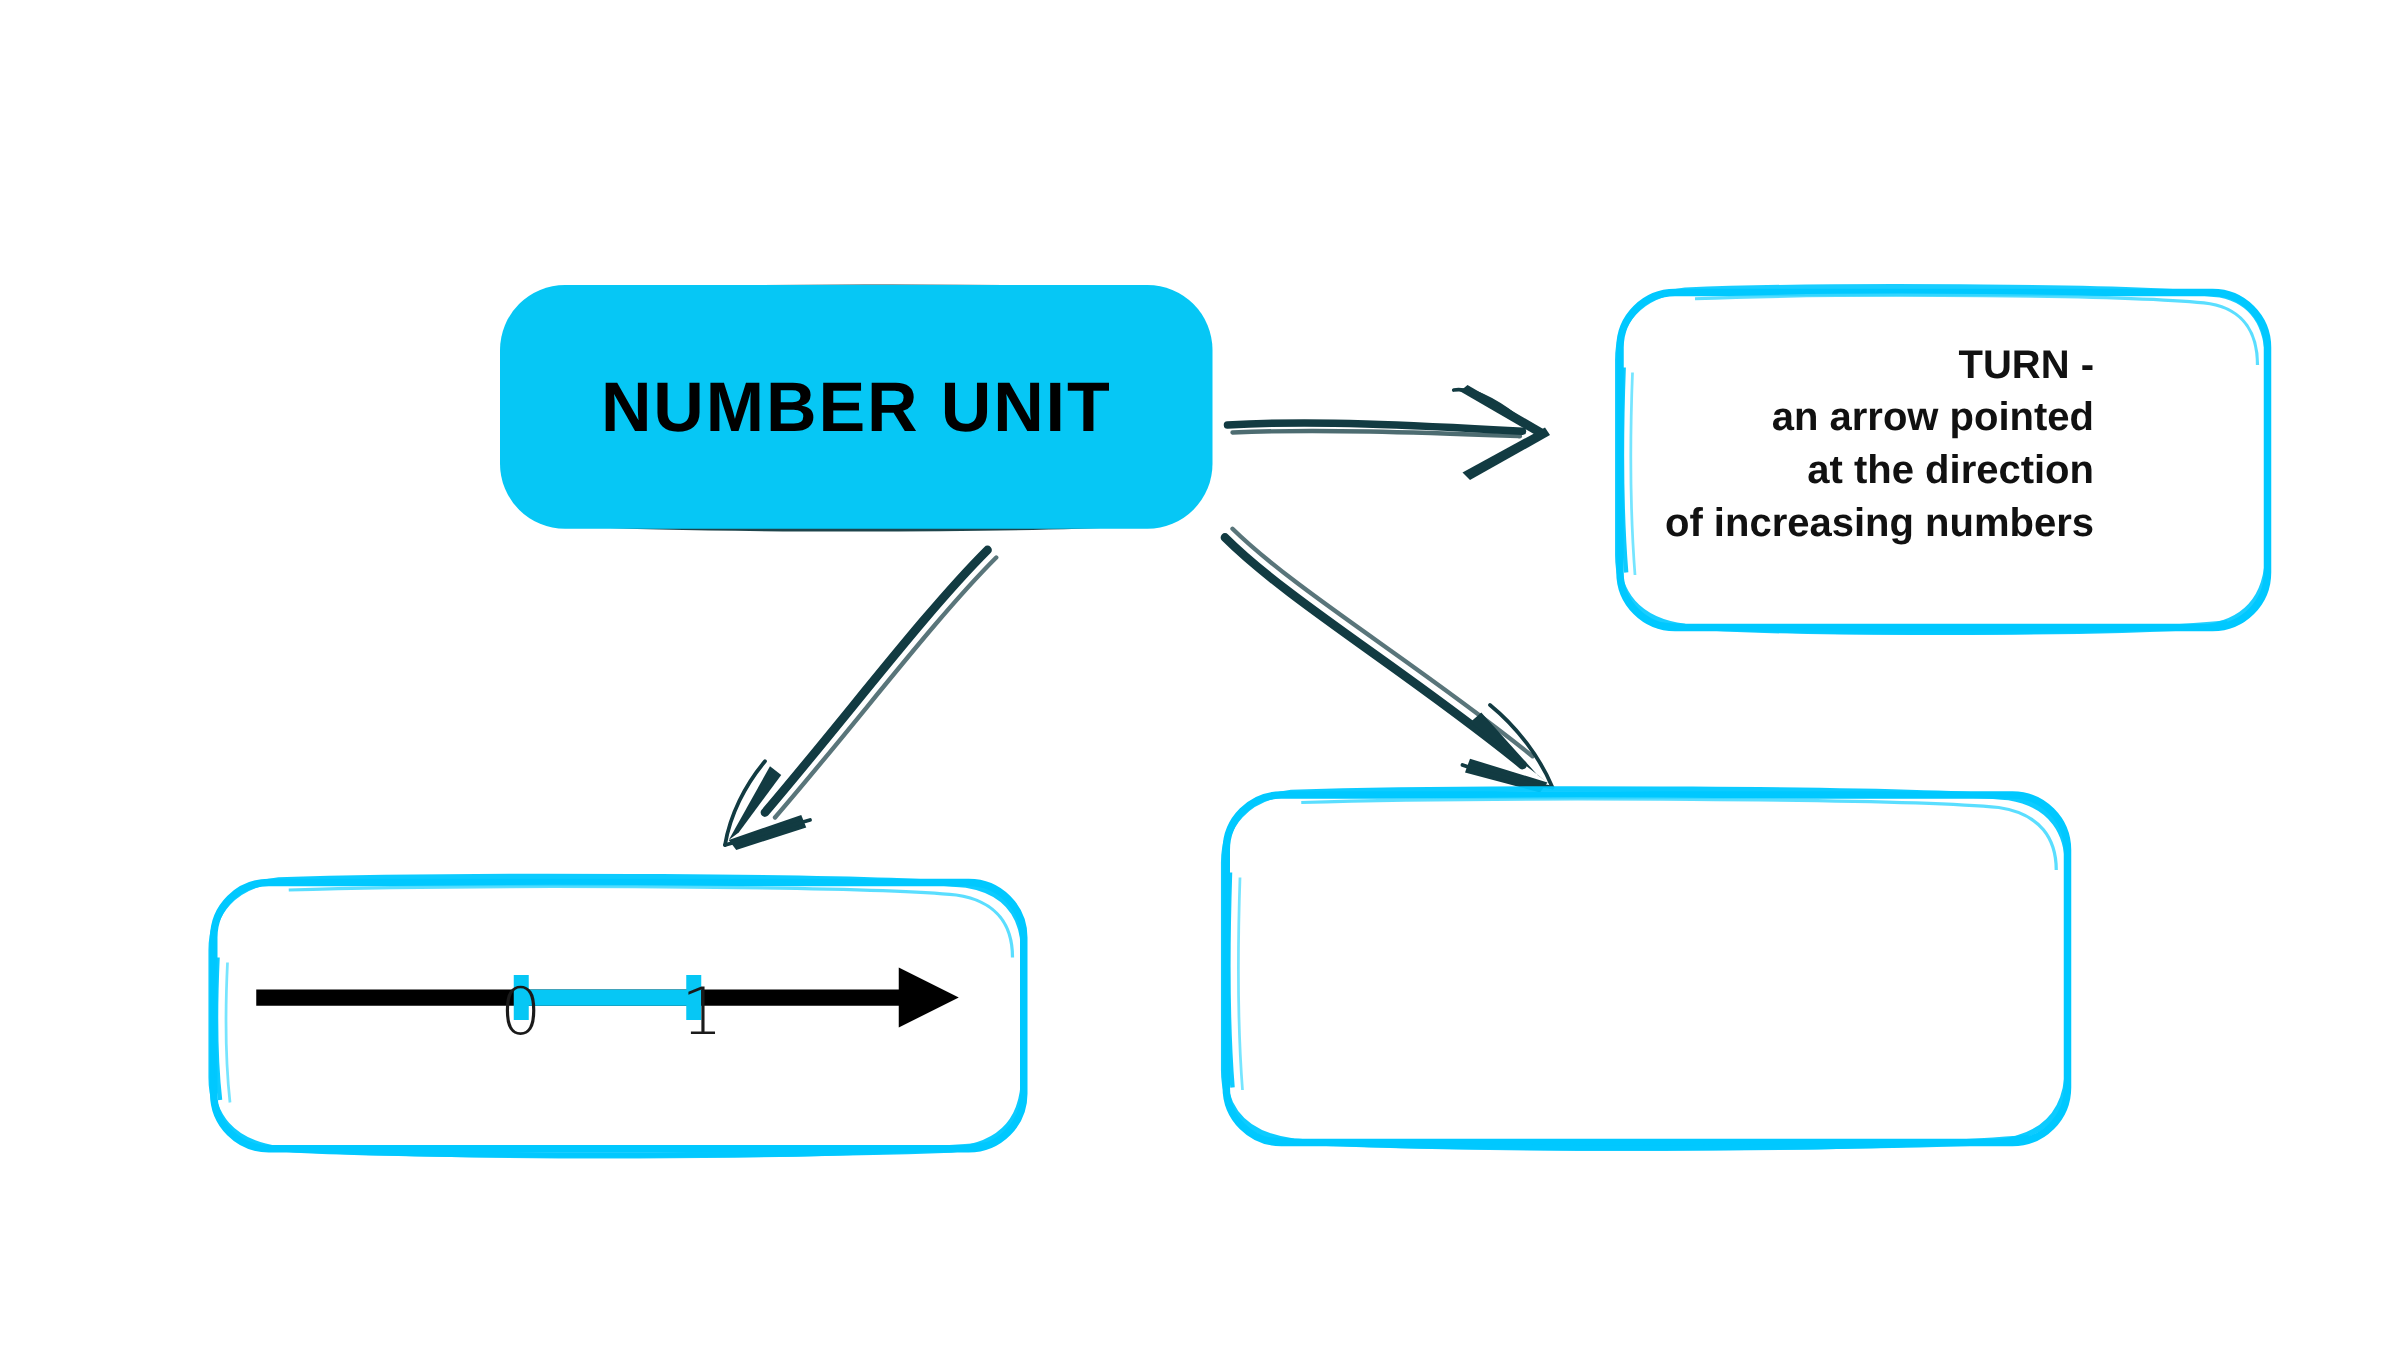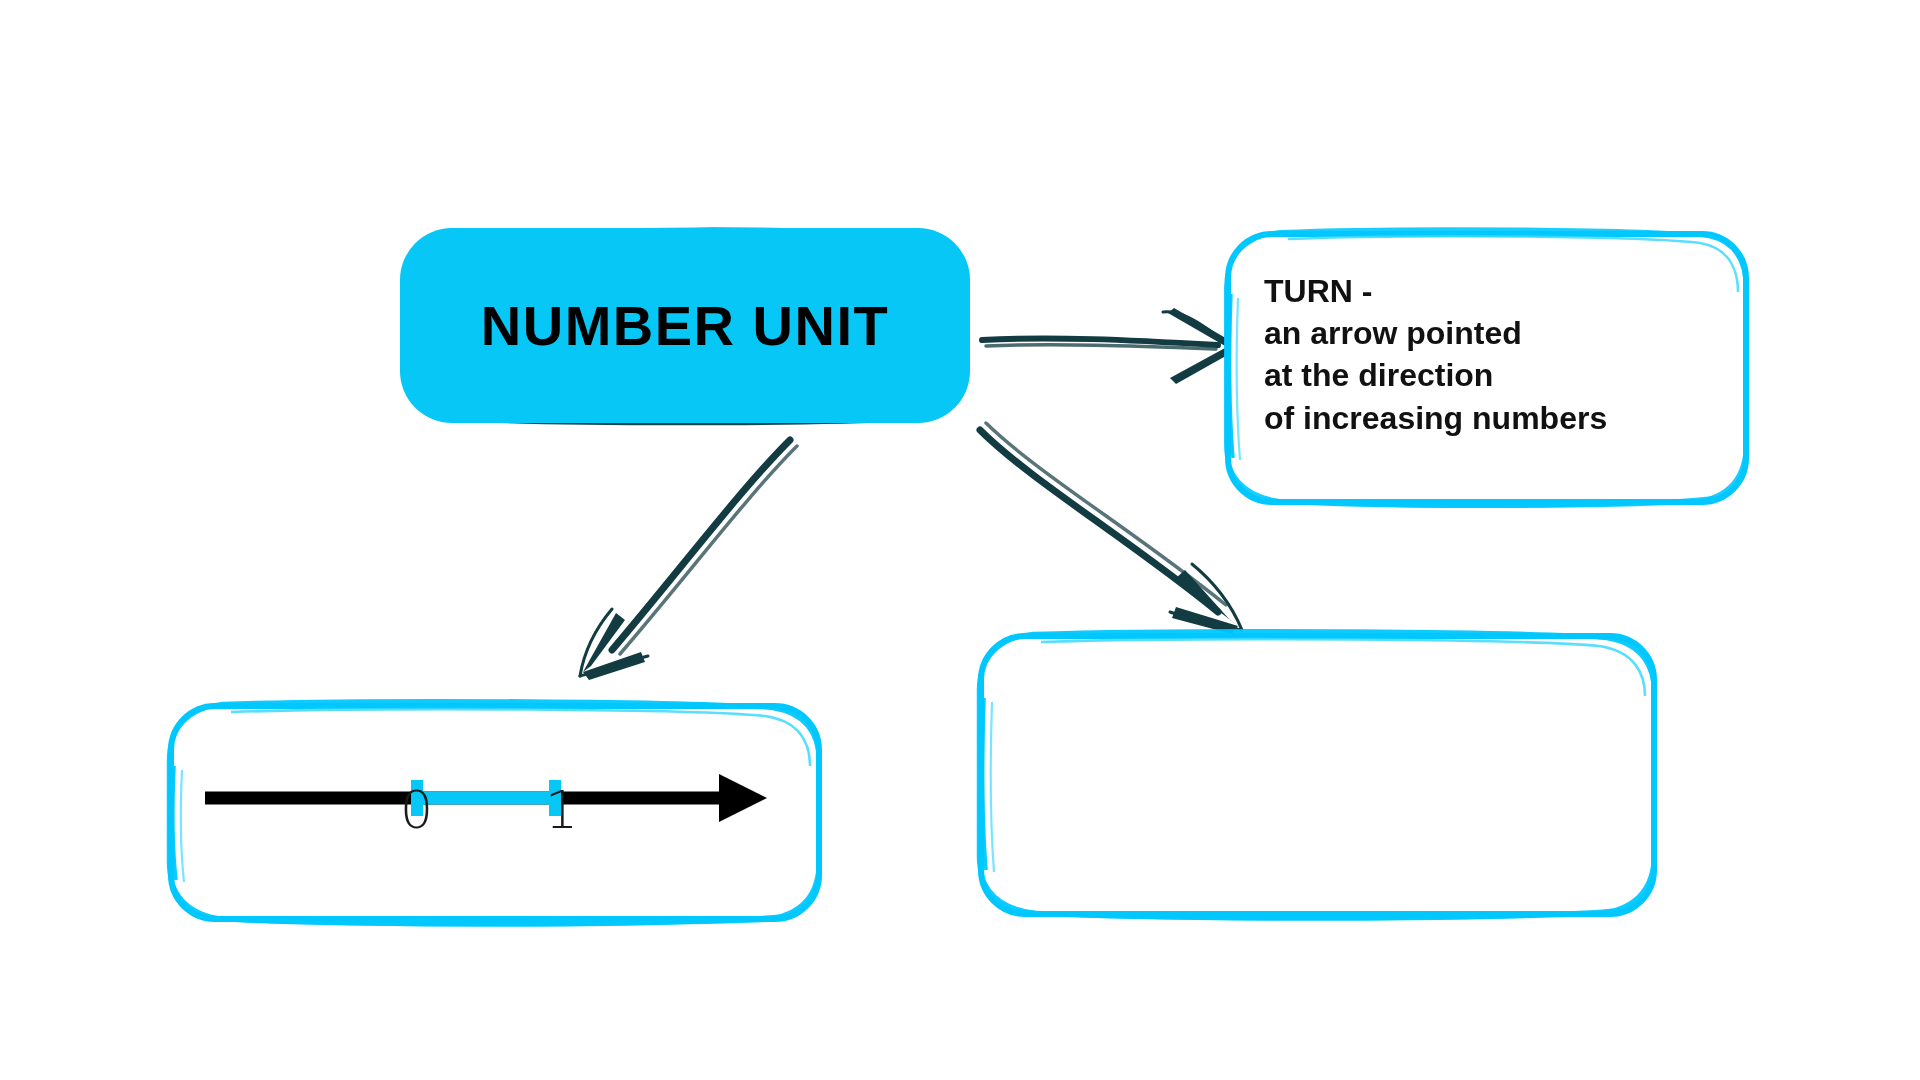--- a/index.html
+++ b/index.html
@@ -54,24 +54,25 @@
   
   .outline-node .label {
     position: absolute;
     color: #111111;
     font-weight: 700;
     white-space: pre;
     line-height: 1.32;
   }
 
   #turn-node {
-    left: 1222px;
+    left: 1290px;
     top: 228px;
     width: 530px;
     height: 197px;
+    text-align: right;
   }
   #turn-node .label {
     left: 42px;
     top: 42px;
     font-size: 32px;
   }
 
   #unit-node {
     left: 975px;
     top: 630px;

